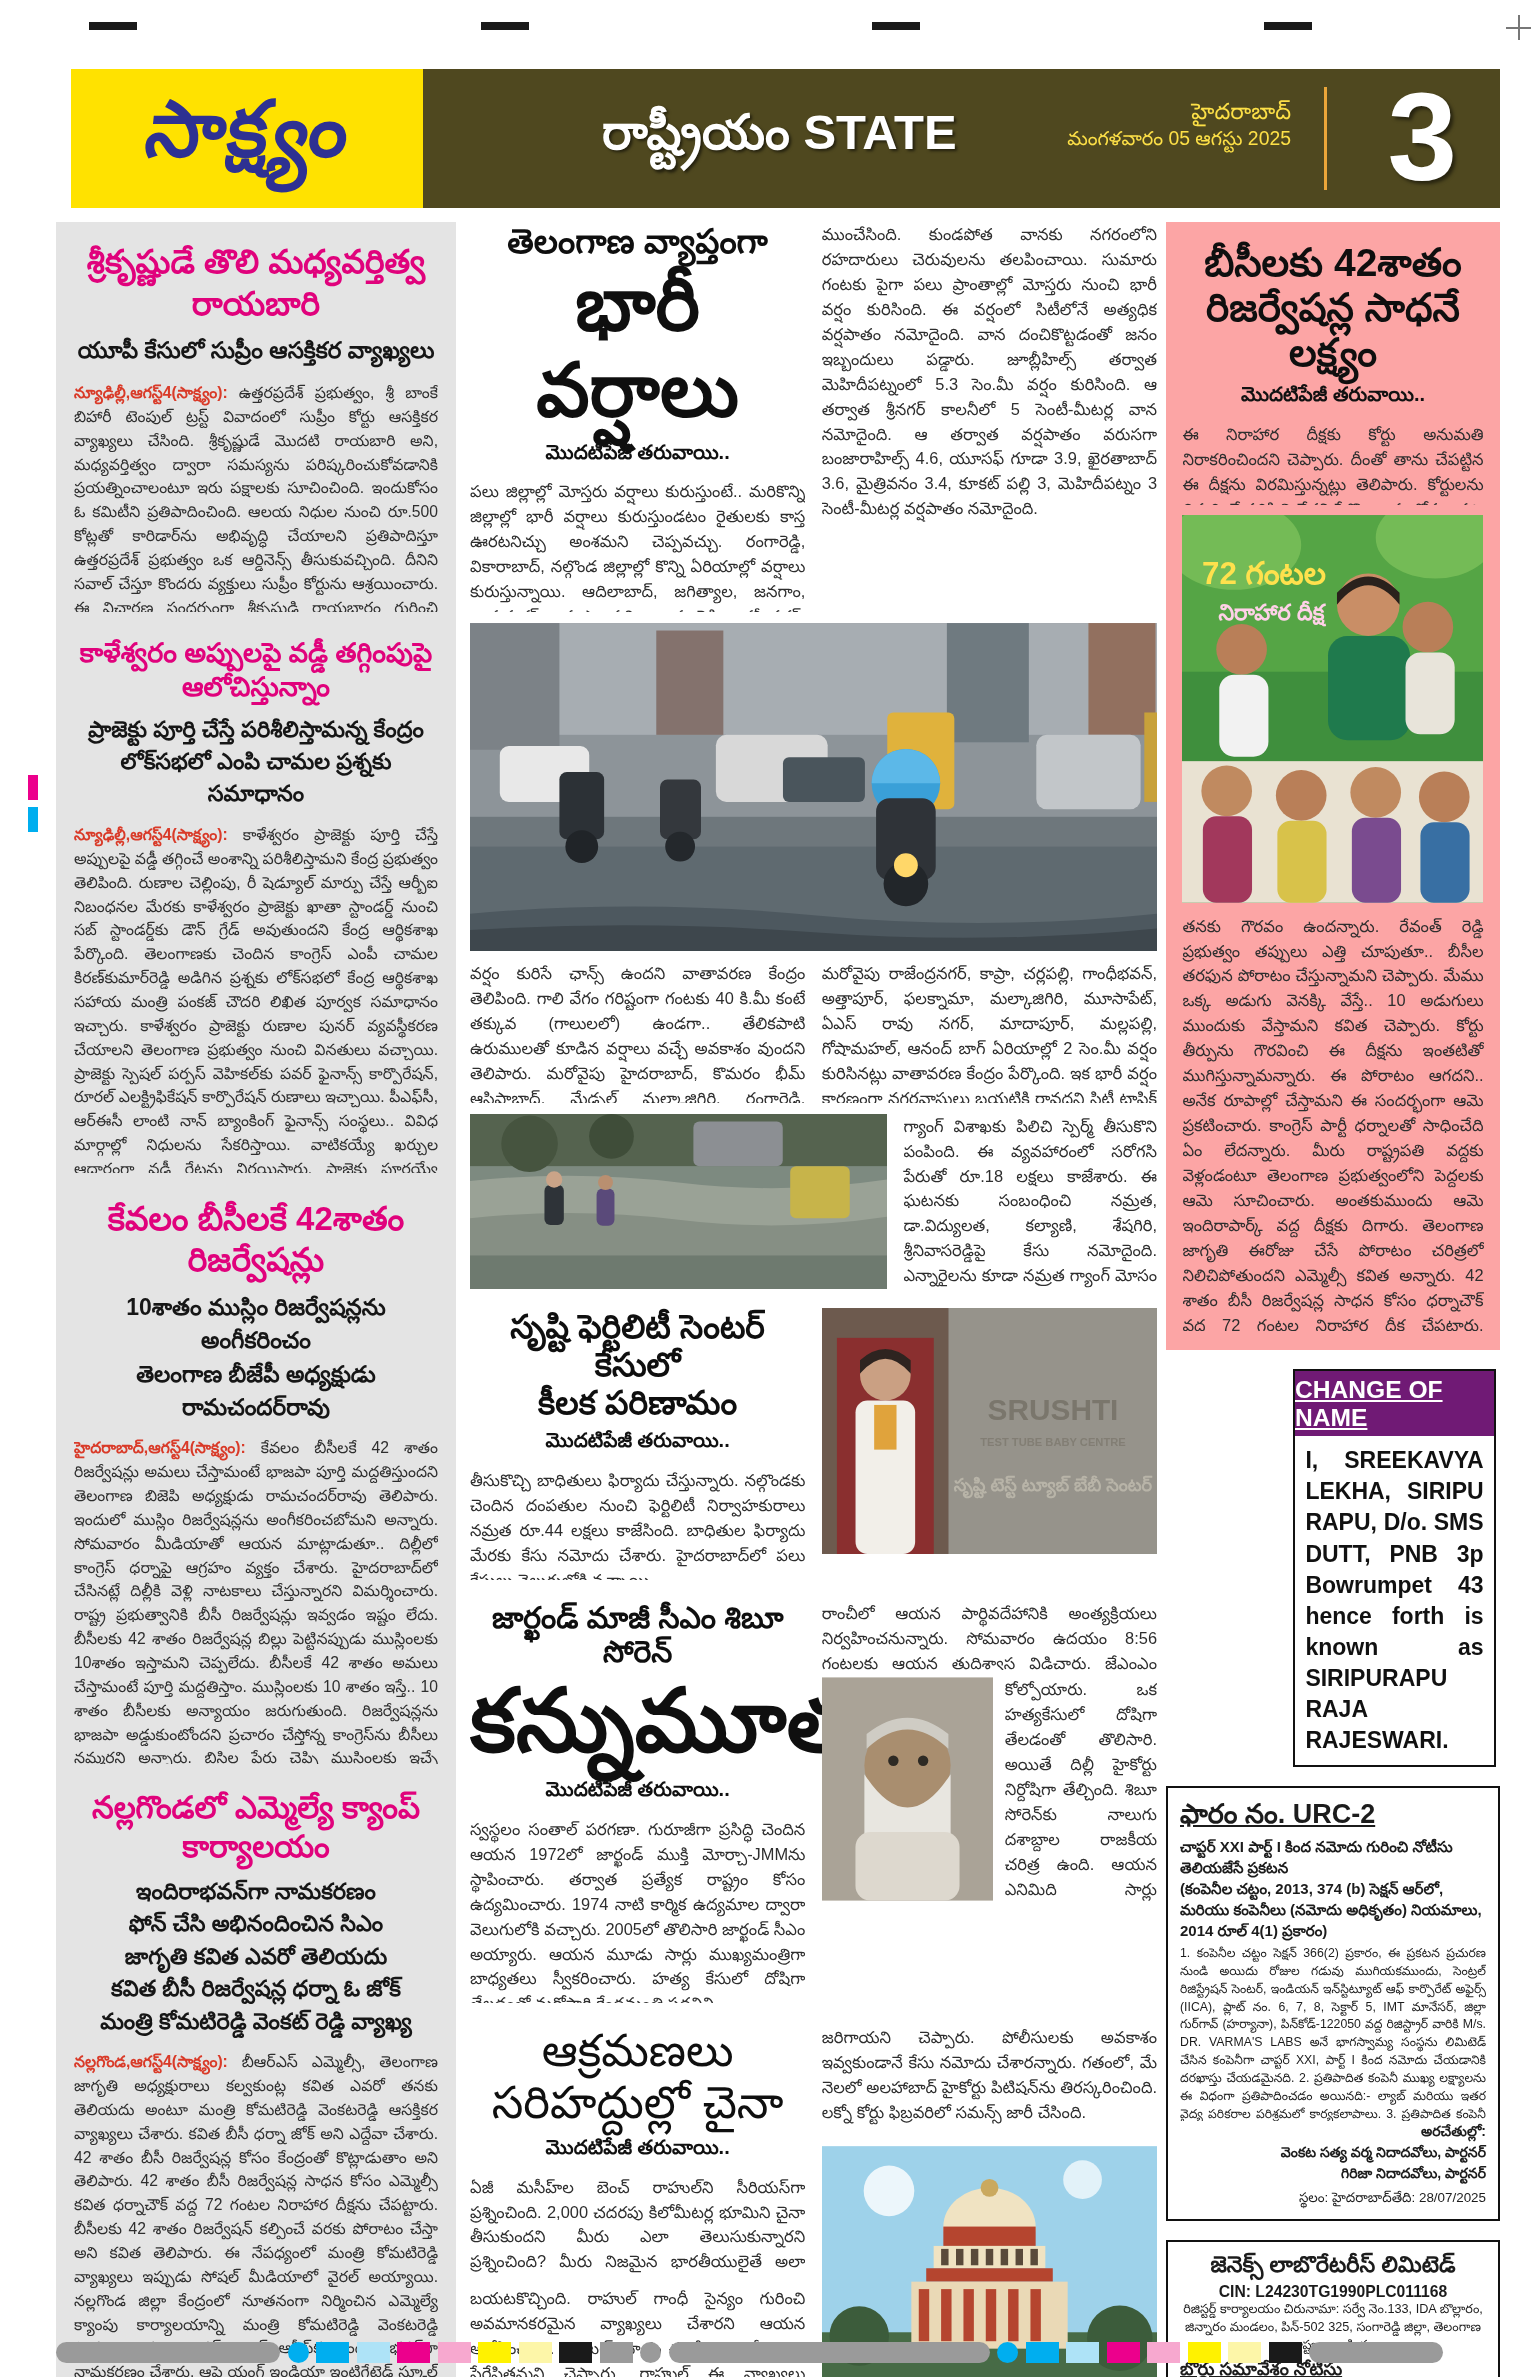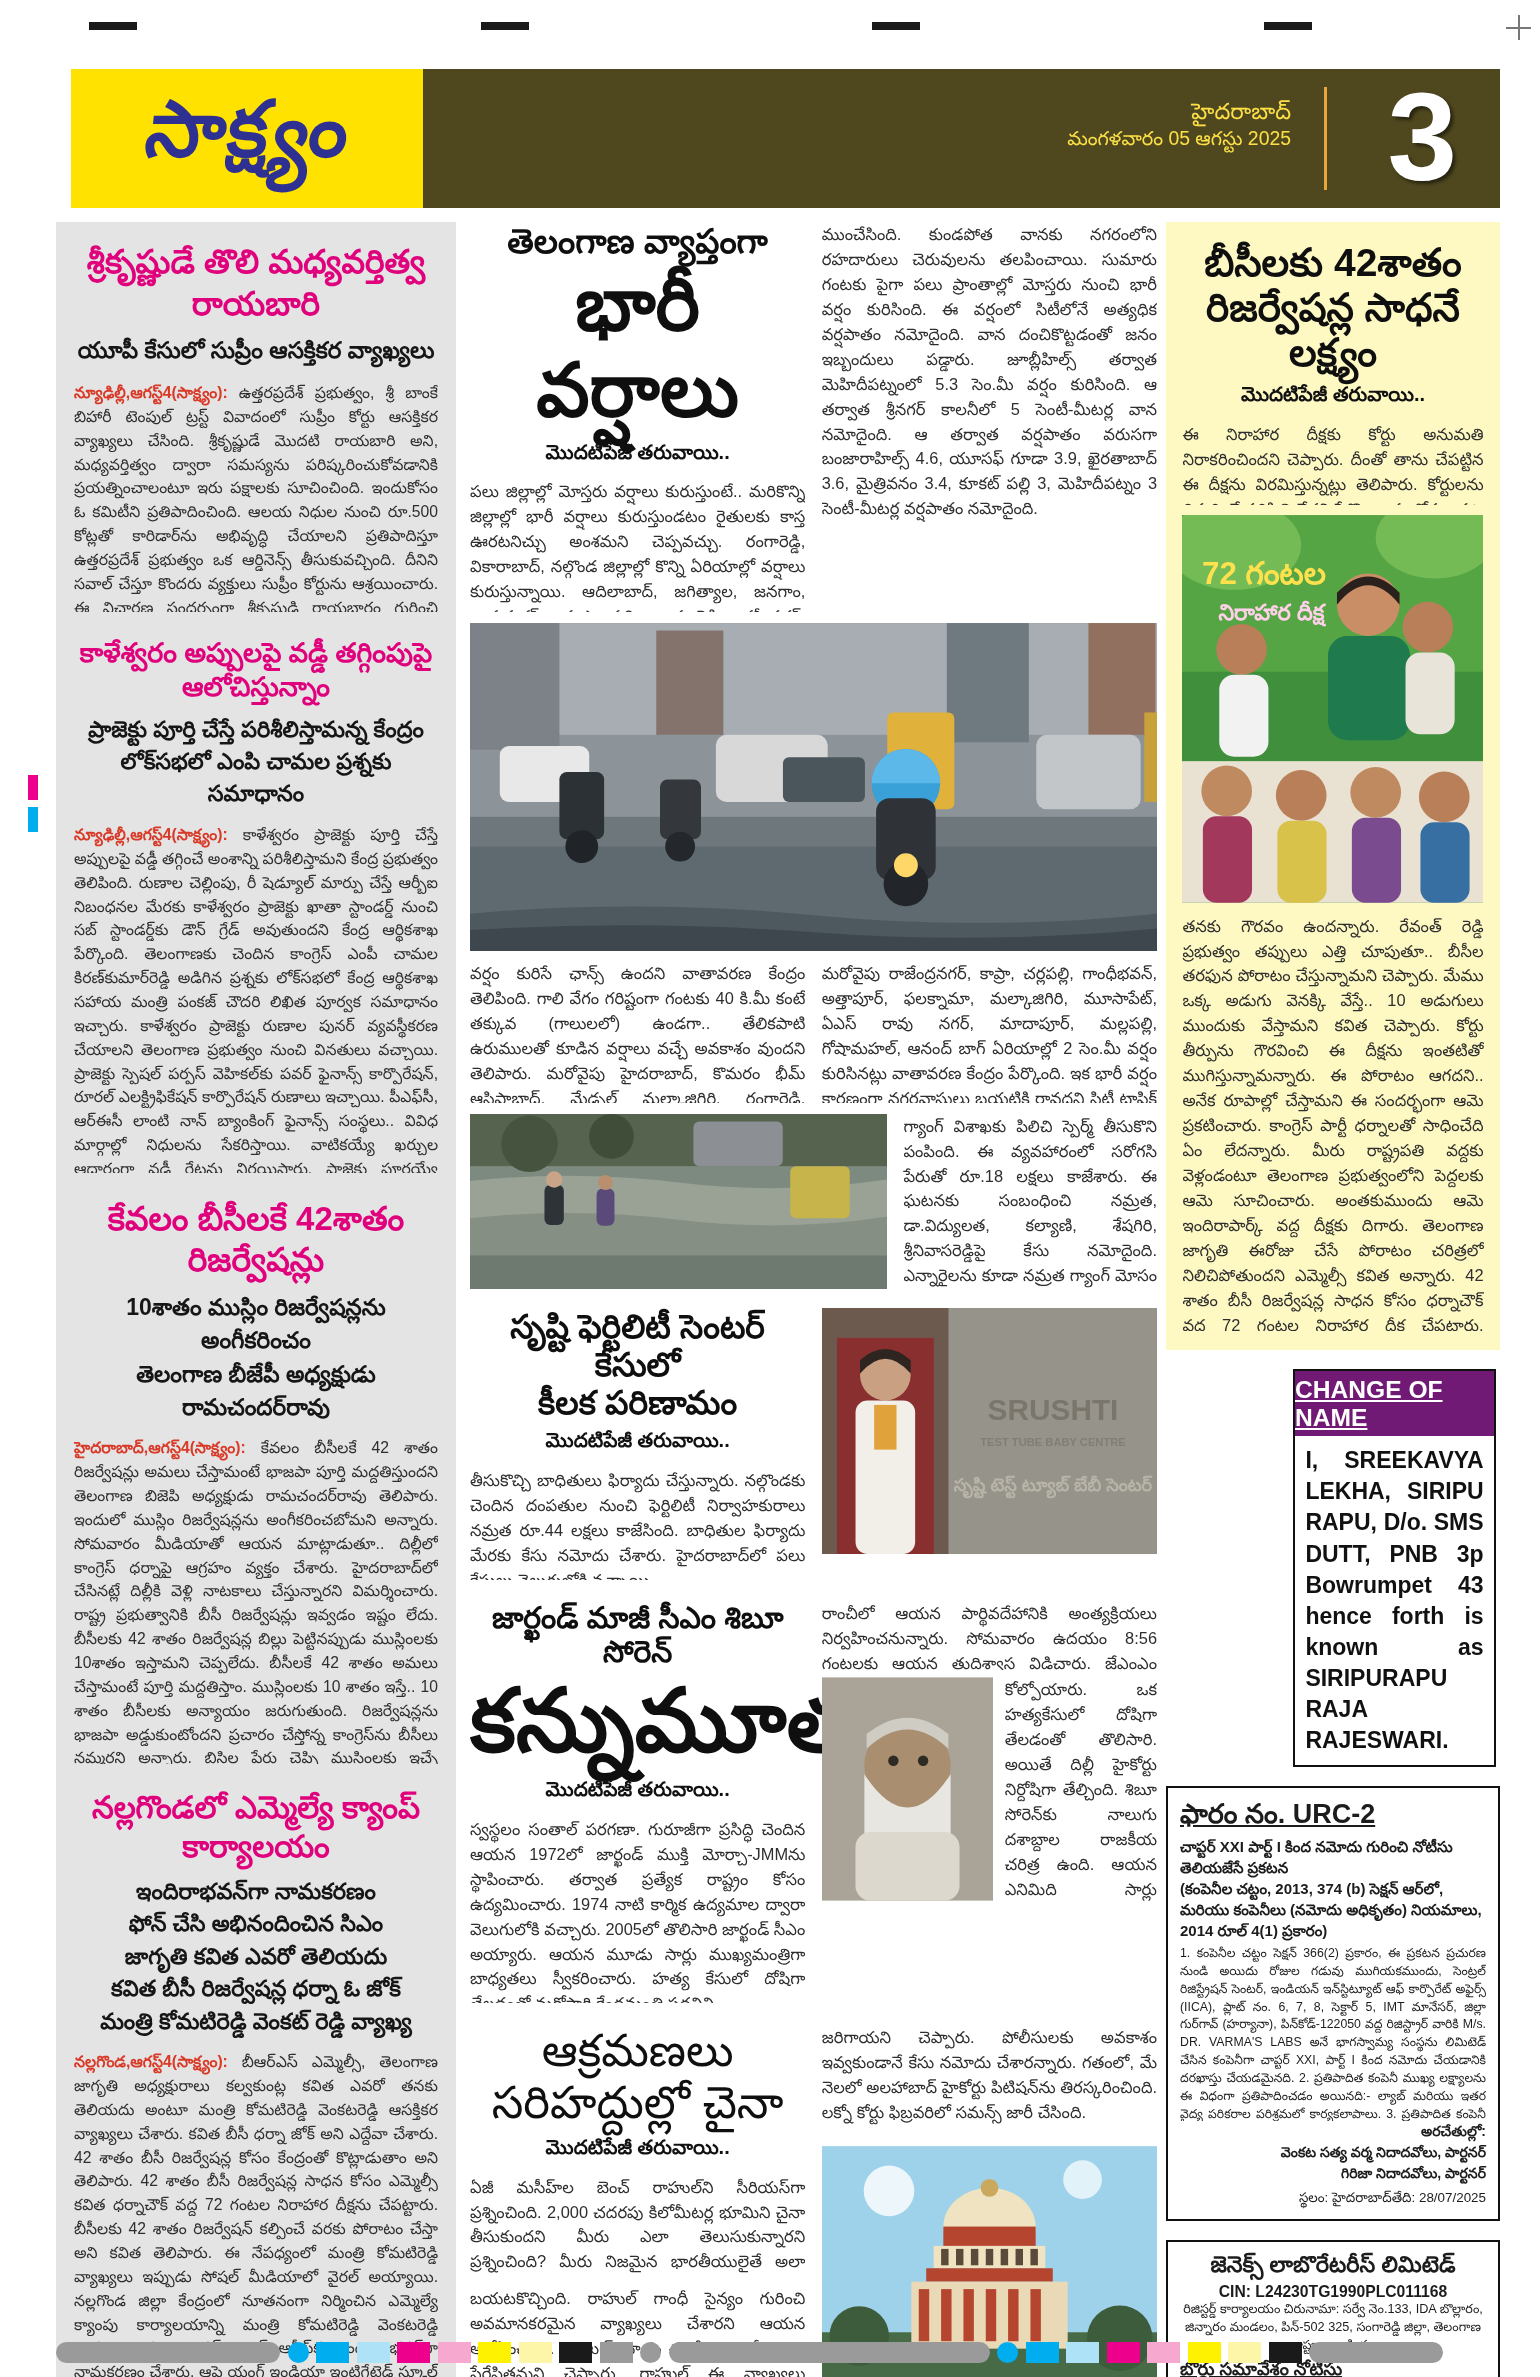--- a/index.html
+++ b/index.html
@@ -39,21 +39,21 @@
   .btxt{color:#2e2e2e;text-align:justify;overflow:hidden;line-height:1.52;}
   .art{margin-bottom:25px;}
 
   .row{display:flex;gap:16.4px;}
   .col{flex:1;min-width:0;}
 
   .photo{display:block;border:0;}
   svg text{font-family:"Liberation Sans","DejaVu Sans",sans-serif;}
 
   
-  .bc-box{background:#fef9c3;box-sizing:border-box;padding:19.4px 16.4px;}
+  .bc-box{background:#fca5a5;box-sizing:border-box;padding:19.4px 16.4px;}
   .adbox{background:#fff;border:2.2px solid #111;box-sizing:border-box;}
   .con-ad{width:203px;margin-left:127px;margin-top:19.4px;}
   .con-head{background:#701a75;color:#fff;font-weight:bold;text-align:left;font-size:24.6px;padding:4.5px 0;text-decoration:underline;}
   .con-body{font-weight:bold;font-size:23px;line-height:1.35;padding:9px 10.4px;text-align:justify;color:#111;}
   .notice{margin-top:19.4px;padding:10.4px 12px;color:#1c1c1c;}
   .notice .n-title{font-weight:bold;font-size:27px;text-decoration:underline;}
   .notice .n-sub{font-weight:bold;font-size:15px;line-height:1.4;}
   .notice .n-body{font-size:12.3px;line-height:1.45;text-align:justify;overflow:hidden;}
   .notice .n-sign{font-weight:bold;font-size:14px;text-align:right;line-height:1.5;}
   .notice .n-meta{font-size:13.4px;display:flex;justify-content:flex-end;margin-top:6px;}
@@ -83,20 +83,21 @@
   <div class="top-dash" style="left:1264px"></div>
   <div class="reg-cross" style="left:1506px;top:15px"></div>
   <div class="edge-mark" style="left:28px;top:775px;background:#ec008c"></div>
   <div class="edge-mark" style="left:28px;top:807px;background:#00aeef"></div>
 
   <div class="masthead">
     <div class="logo-box">
       <span class="logo-text">సాక్ష్యం</span>
     </div>
     <div class="banner">
+      <span class="section-title">రాష్ట్రీయం STATE</span>
       <div class="date-block">
         <div class="date-city">హైదరాబాద్</div>
         <div class="date-line">మంగళవారం 05 ఆగస్టు 2025</div>
       </div>
       <div class="banner-divider"></div>
       <div class="page-number">3</div>
     </div>
   </div>
 
   <div class="rail-left">

